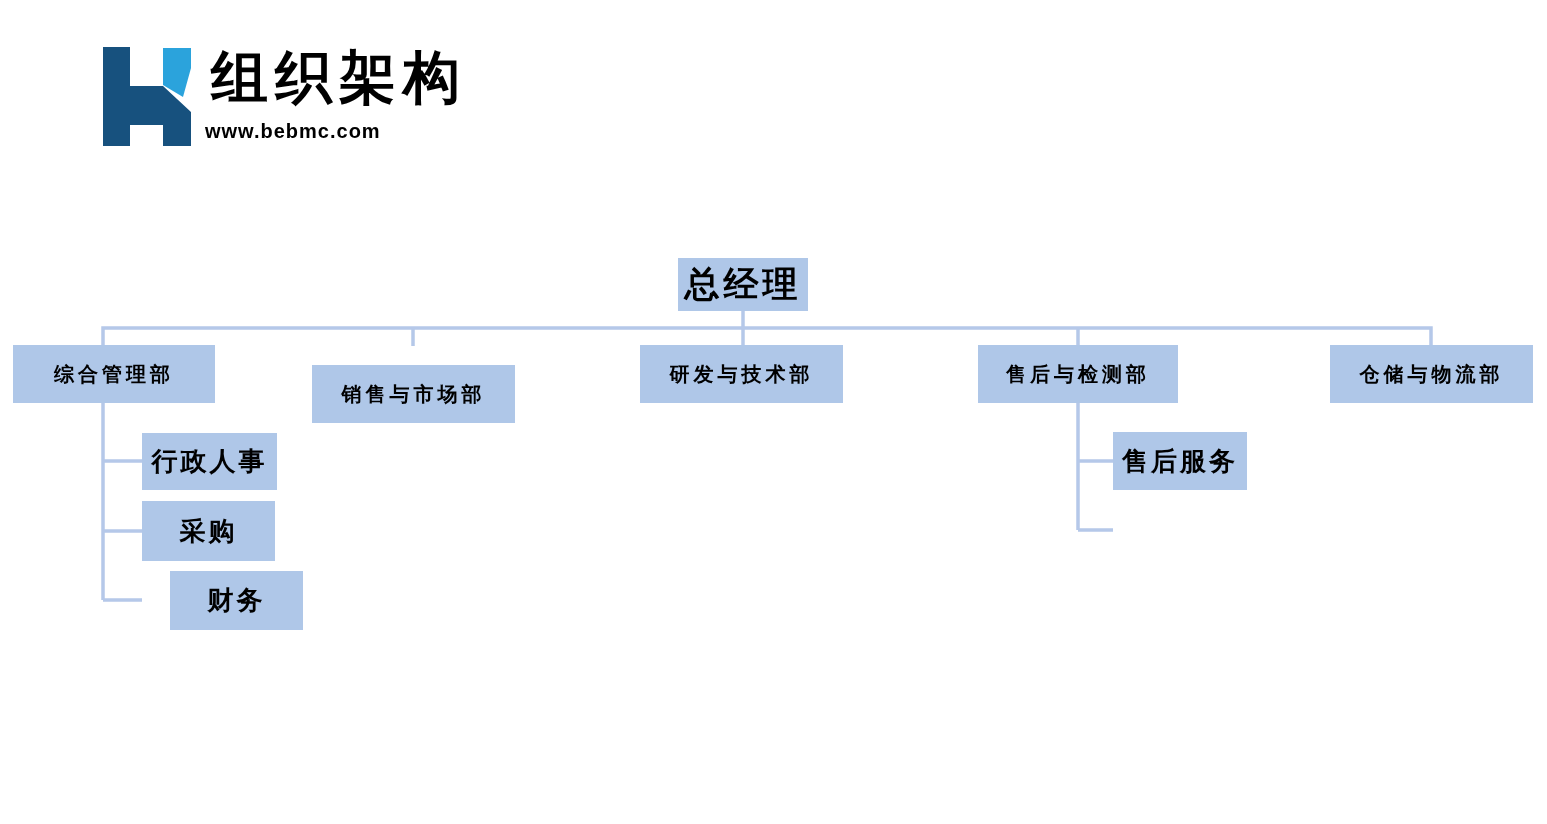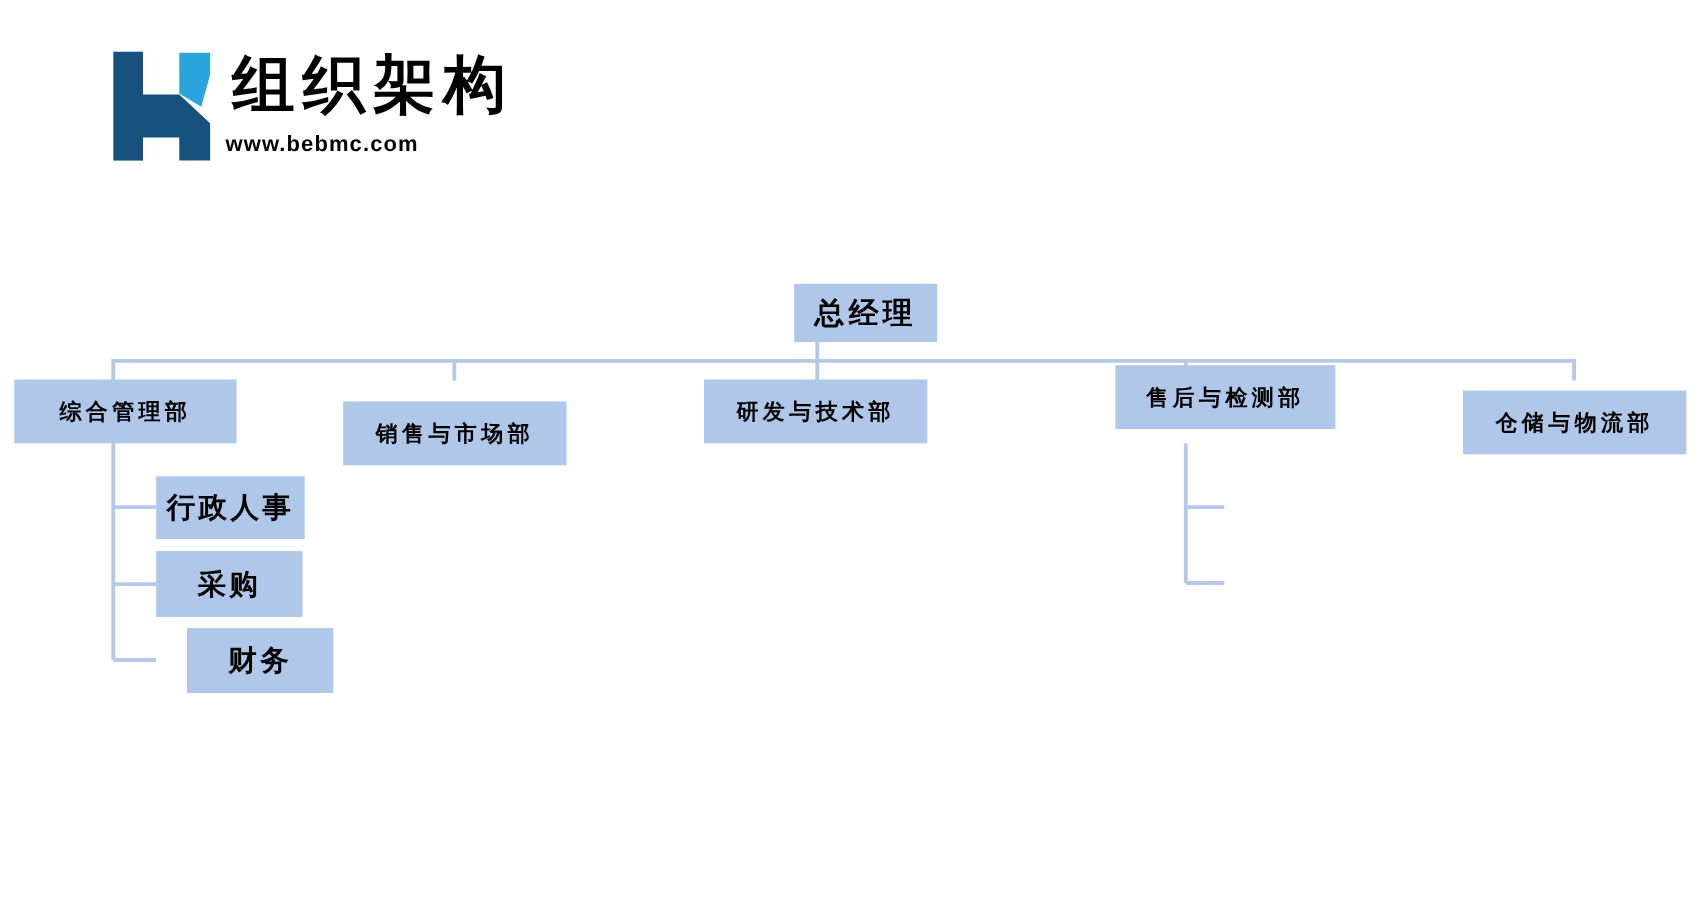--- a/index.html
+++ b/index.html
@@ -40,30 +40,30 @@
   .connectors path{stroke:var(--connector);stroke-width:3.5;fill:none;stroke-linejoin:miter;}
 
   
   .node{
     position:absolute;
     background:var(--node-fill);
     color:var(--text-color);
     display:flex;align-items:center;justify-content:center;
     font-weight:700;white-space:nowrap;
   }
-  .lvl1{font-size:27px;letter-spacing:4px;margin-left:44px;}
+  .lvl1{font-size:35px;letter-spacing:4px;}
   .lvl2{font-size:20px;letter-spacing:4px;}
   .lvl3{font-size:26px;letter-spacing:3px;}
 
   .n-root{left:678px;top:258px;width:130px;height:53px;}
   .n-d0{left:13px;  top:345px;width:202px;height:58px;}
   .n-d1{left:312px; top:365px;width:203px;height:58px;}
   .n-d2{left:640px; top:345px;width:203px;height:58px;}
-  .n-d3{left:978px; top:332px;width:200px;height:58px;margin-left:36px;}
-  .n-d4{left:1330px;top:355px;width:203px;height:58px;}
+  .n-d3{left:978px; top:345px;width:200px;height:58px;}
+  .n-d4{left:1330px;top:345px;width:203px;height:58px;}
   .n-c0{left:142px; top:433px;width:135px;height:57px;}
   .n-c1{left:142px; top:501px;width:133px;height:60px;}
   .n-c2{left:142px; top:571px;width:133px;height:59px;margin-left:28px;}
   .n-c3{left:1113px;top:432px;width:134px;height:58px;}
   .n-c4{left:1113px;top:500px;width:134px;height:60px;}
 </style>
 </head>
 <body>
 
 <div class="canvas">
@@ -94,14 +94,15 @@
 
   <div class="node lvl2 n-d0">综合管理部</div>
   <div class="node lvl2 n-d1">销售与市场部</div>
   <div class="node lvl2 n-d2">研发与技术部</div>
   <div class="node lvl2 n-d3">售后与检测部</div>
   <div class="node lvl2 n-d4">仓储与物流部</div>
 
   <div class="node lvl3 n-c0">行政人事</div>
   <div class="node lvl3 n-c1">采购</div>
   <div class="node lvl3 n-c2">财务</div>
+  <div class="node lvl3 n-c3">售后服务</div>
 
 </div>
 
 </body></html>

